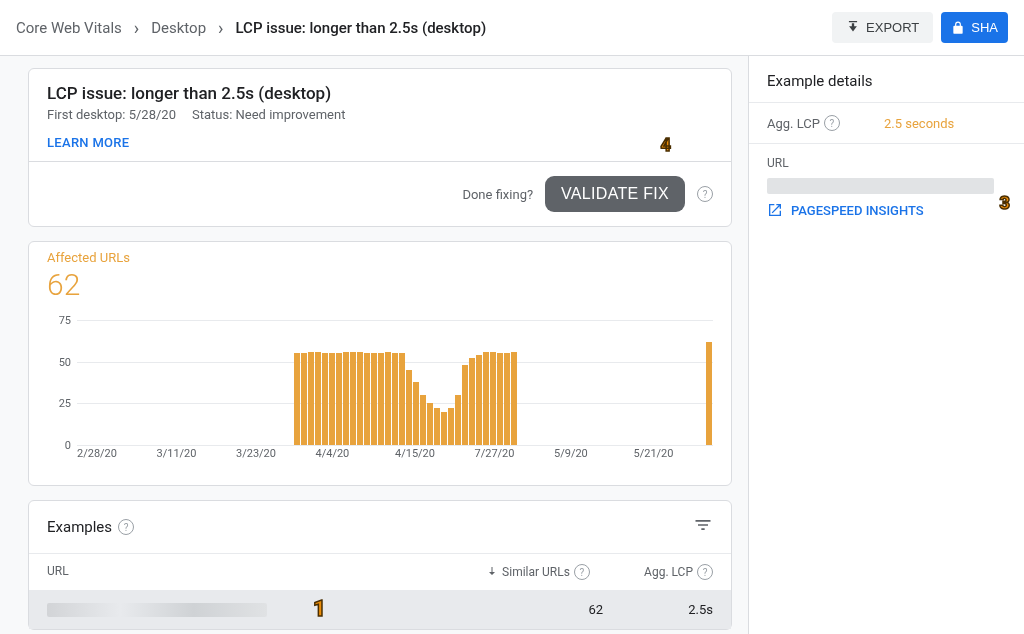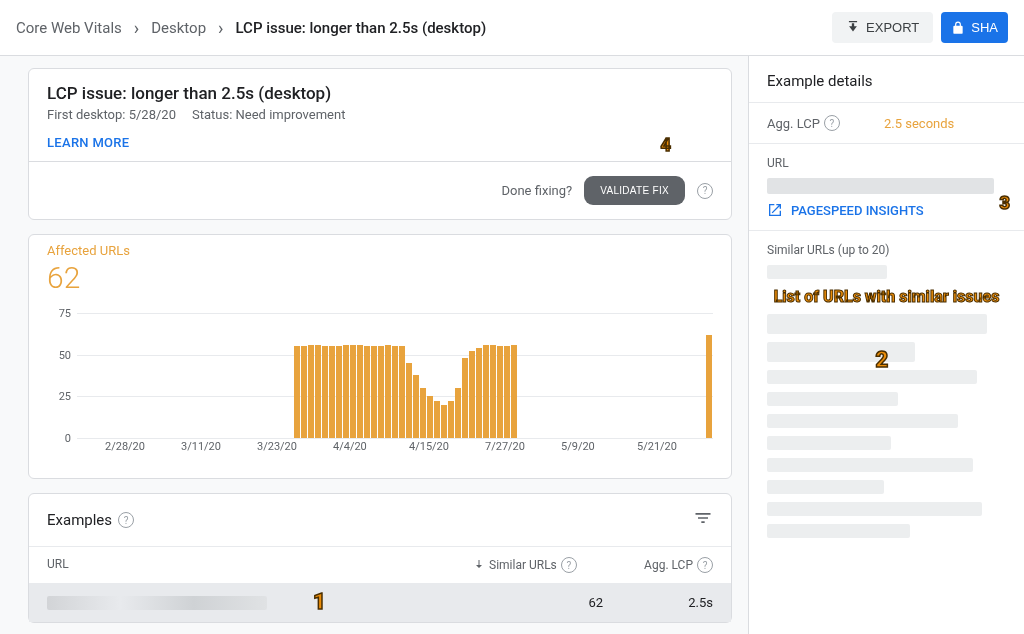--- a/index.html
+++ b/index.html
@@ -21,45 +21,45 @@
 .side-scroll { position: absolute; left: -6px; top: 80px; width: 6px; height: 140px; background: #c2c2c2; border-radius: 3px; }
 
 
 .card { background: #fff; border: 1px solid #dadce0; border-radius: 6px; margin-bottom: 14px; }
 .card-head { padding: 14px 18px 10px; }
 .card-title { font-size: 17px; font-weight: 500; color: #202124; }
 .card-meta { font-size: 13px; color: #5f6368; margin-top: 4px; display: flex; gap: 16px; }
 .learn-more { display: inline-block; margin-top: 13px; font-size: 13px; font-weight: 500; color: #1a73e8; cursor: pointer; letter-spacing: .3px; }
 .card-fix { border-top: 1px solid #dadce0; padding: 14px 18px; display: flex; justify-content: flex-end; align-items: center; gap: 12px; position: relative; }
 .done-fix { font-size: 13px; color: #5f6368; }
-.btn-validate { background: #5f6368; color: #fff; border: none; border-radius: 9px; padding: 9px 16px; font-size: 10px; font-weight: 500; letter-spacing: .3px; cursor: pointer; }
+.btn-validate { background: #5f6368; color: #fff; border: none; border-radius: 9px; padding: 9px 16px; font-size: 16px; font-weight: 500; letter-spacing: .3px; cursor: pointer; }
 .help-icon { width: 16px; height: 16px; border: 1px solid #9aa0a6; border-radius: 50%; display: inline-flex; align-items: center; justify-content: center; font-size: 10px; color: #9aa0a6; }
 
 
 .card-chart { padding: 8px 18px 10px; }
 .aff-label { font-size: 13px; color: #e8a33d; }
 .aff-count { font-size: 30px; color: #e8a33d; font-weight: 300; margin-top: 2px; }
 .chart { margin-top: 18px; height: 155px; position: relative; }
 .chart-y { position: absolute; left: 0; top: 0; bottom: 30px; width: 30px; }
 .chart-y span { position: absolute; right: 6px; font-size: 11px; color: #5f6368; transform: translateY(-50%); }
 .chart-plot { position: absolute; left: 30px; right: 0; top: 0; bottom: 30px; }
 .chart-grid { position: absolute; inset: 0; }
 .chart-grid div { position: absolute; left: 0; right: 0; border-top: 1px solid #e8eaed; }
 .chart-bars { position: absolute; inset: 0; display: flex; align-items: flex-end; }
 .chart-bar { flex: 1; margin: 0 .5px; }
 .chart-bar.fill { background: #e8a33d; }
-.chart-x { position: absolute; left: 30px; right: 0; bottom: 0; height: 28px; display: flex; margin-left: 28px; }
+.chart-x { position: absolute; left: 30px; right: 0; bottom: 0; height: 28px; display: flex; }
 .chart-x span { flex: 1; font-size: 11px; color: #5f6368; text-align: left; }
 
 
 .ex-head { padding: 14px 18px; display: flex; align-items: center; justify-content: space-between; }
 .ex-title { font-size: 15px; color: #202124; display: flex; align-items: center; gap: 6px; }
 .ex-row-header { display: flex; padding: 10px 18px; font-size: 12px; color: #5f6368; border-top: 1px solid #e8eaed; }
 .ex-row-header .c1 { flex: 1; }
-.ex-row-header .c2 { width: 130px; text-align: right; display: flex; align-items: center; justify-content: flex-start; gap: 4px; }
+.ex-row-header .c2 { width: 130px; text-align: right; display: flex; align-items: center; justify-content: center; gap: 4px; }
 .ex-row-header .c3 { width: 110px; text-align: right; display: flex; align-items: center; justify-content: flex-end; gap: 4px; }
 .ex-row { display: flex; align-items: center; padding: 12px 18px; background: #e8eaed; font-size: 13px; position: relative; }
 .ex-row .c1 { flex: 1; }
 .ex-row .c2 { width: 130px; text-align: right; }
 .ex-row .c3 { width: 110px; text-align: right; }
 .blur-bar { height: 14px; background: linear-gradient(90deg,#d2d4d7,#e8eaed,#cfd2d5,#e0e2e4); border-radius: 2px; filter: blur(.6px); }
 
 
 .side-head { padding: 16px 18px 12px; font-size: 15px; }
 .side-row { padding: 12px 18px; border-top: 1px solid #e8eaed; font-size: 13px; }
@@ -307,30 +307,14 @@
       <div class="psi-link">
         <span class="box-arrow">
             <svg width="16" height="16" viewBox="0 0 24 24">
               <path fill="#1a73e8" d="M14 3v2h3.59L7 15.59 8.41 17 19 6.41V10h2V3h-7zM5 5h6V3H3v18h18v-8h-2v6H5V5z"></path>
             </svg>
           </span>
         <span>PAGESPEED INSIGHTS</span>
       </div>
       <span class="annot small" style="right:14px; top:48px">3</span>
     </div>
-    <div class="side-row" style="position:relative">
-      <div class="side-label">Similar URLs (up to 20)</div>
-      <div class="side-item" style="width:50%"></div>
-      <div class="annot-text" style="margin-top:8px">List of URLs with similar issues</div>
-      <div class="side-item" style="width:92%;height:20px"></div>
-      <span class="annot" style="left:46%; top:116px">2</span>
-      <div class="side-item" style="width:62%;height:20px"></div>
-      <div class="side-item" style="width:88%"></div>
-      <div class="side-item" style="width:55%"></div>
-      <div class="side-item" style="width:80%"></div>
-      <div class="side-item" style="width:52%"></div>
-      <div class="side-item" style="width:86%"></div>
-      <div class="side-item" style="width:49%"></div>
-      <div class="side-item" style="width:90%"></div>
-      <div class="side-item" style="width:60%"></div>
-    </div>
   </div>
 </div>
 
 </body></html>

